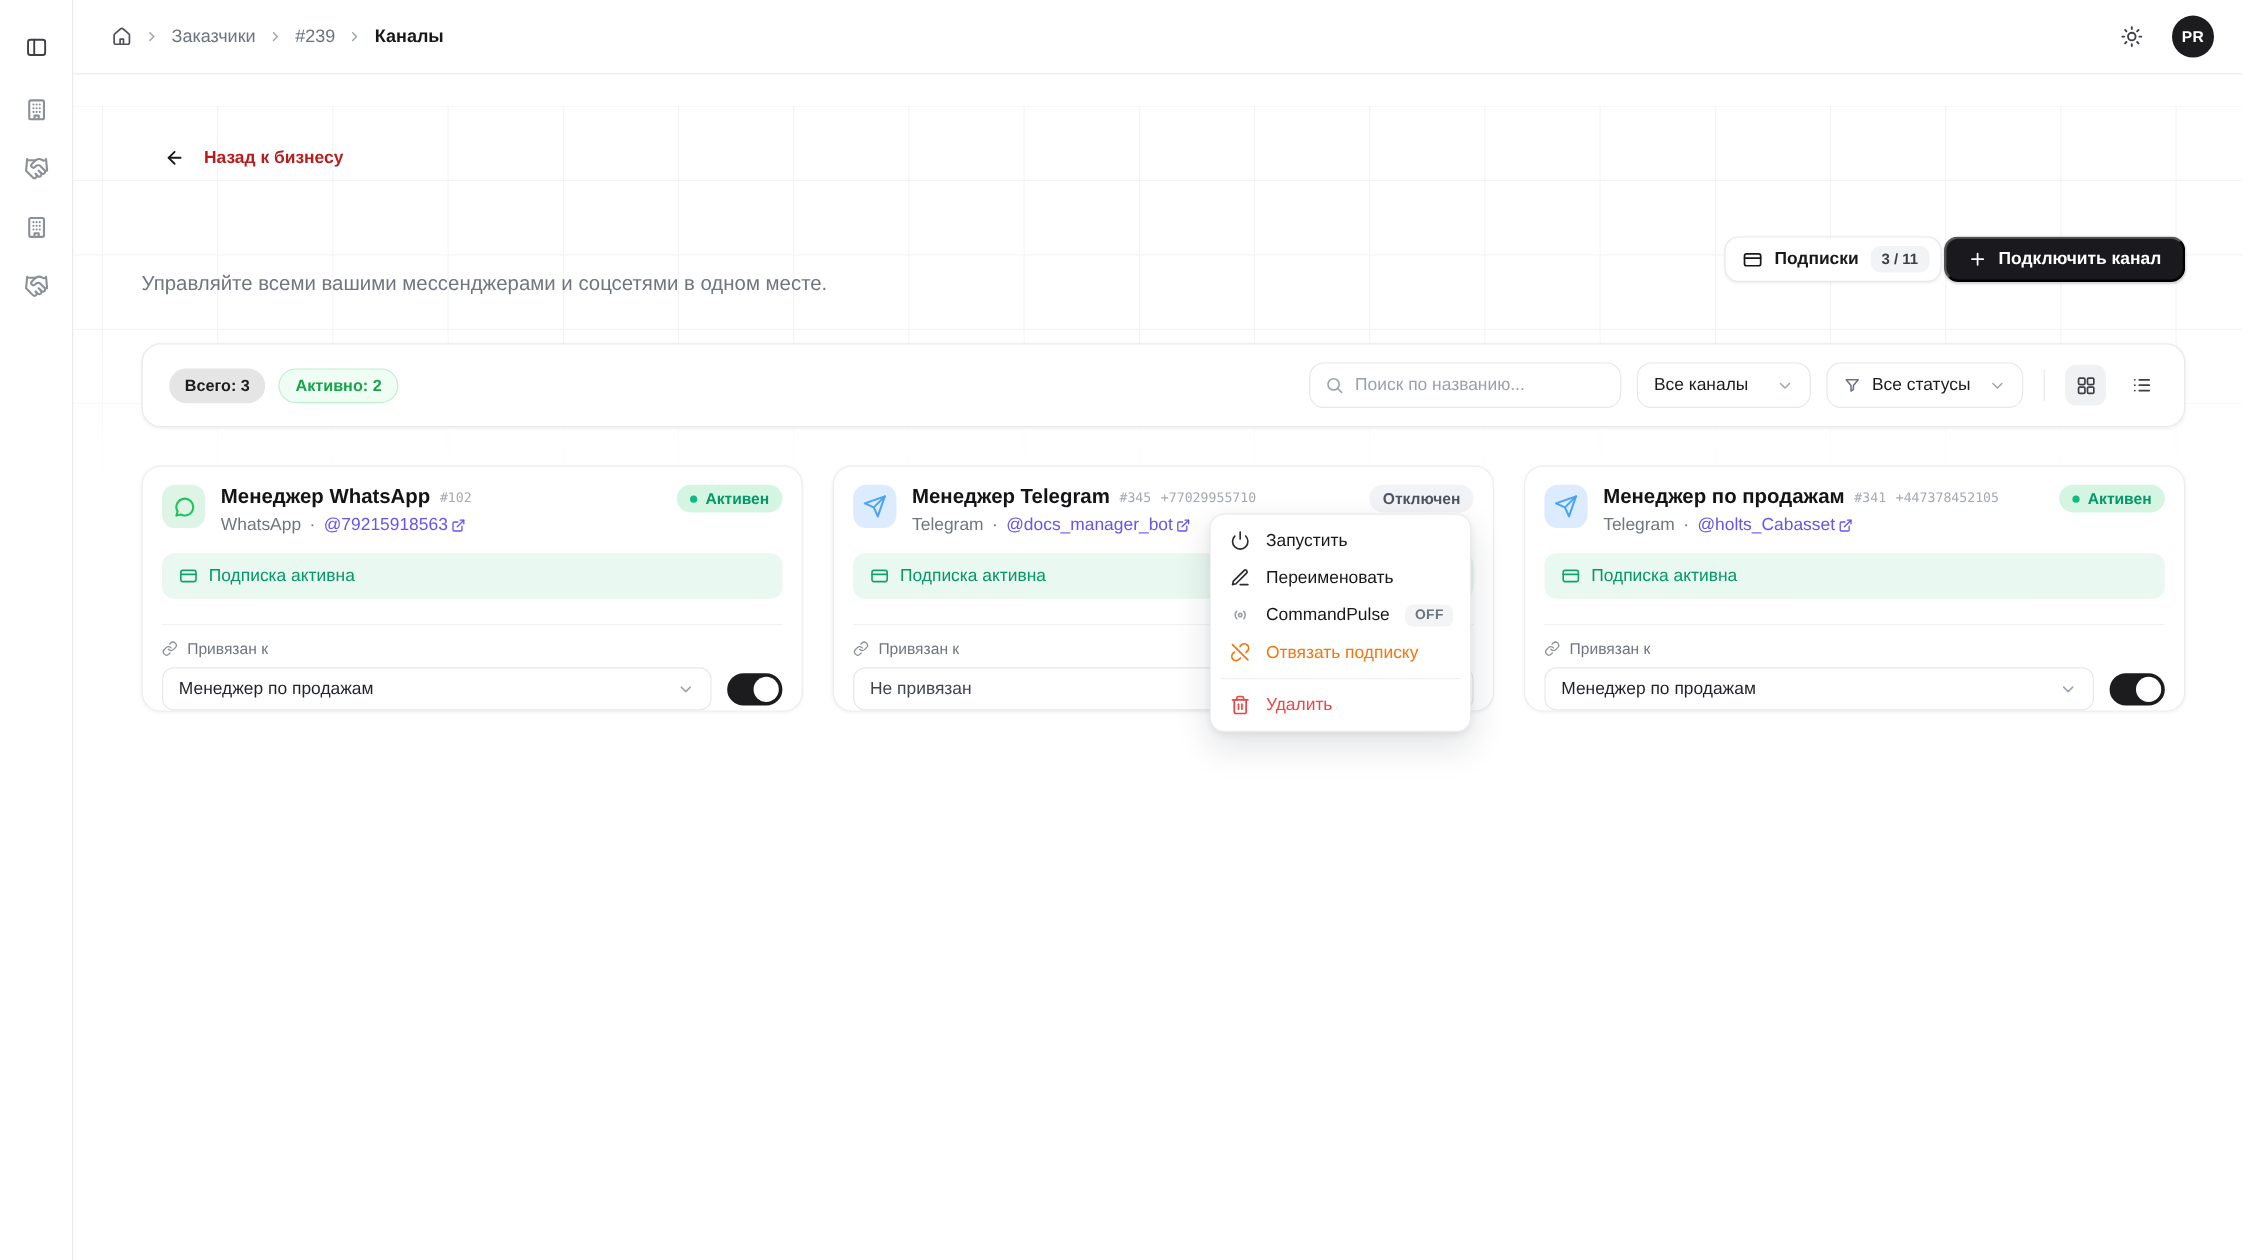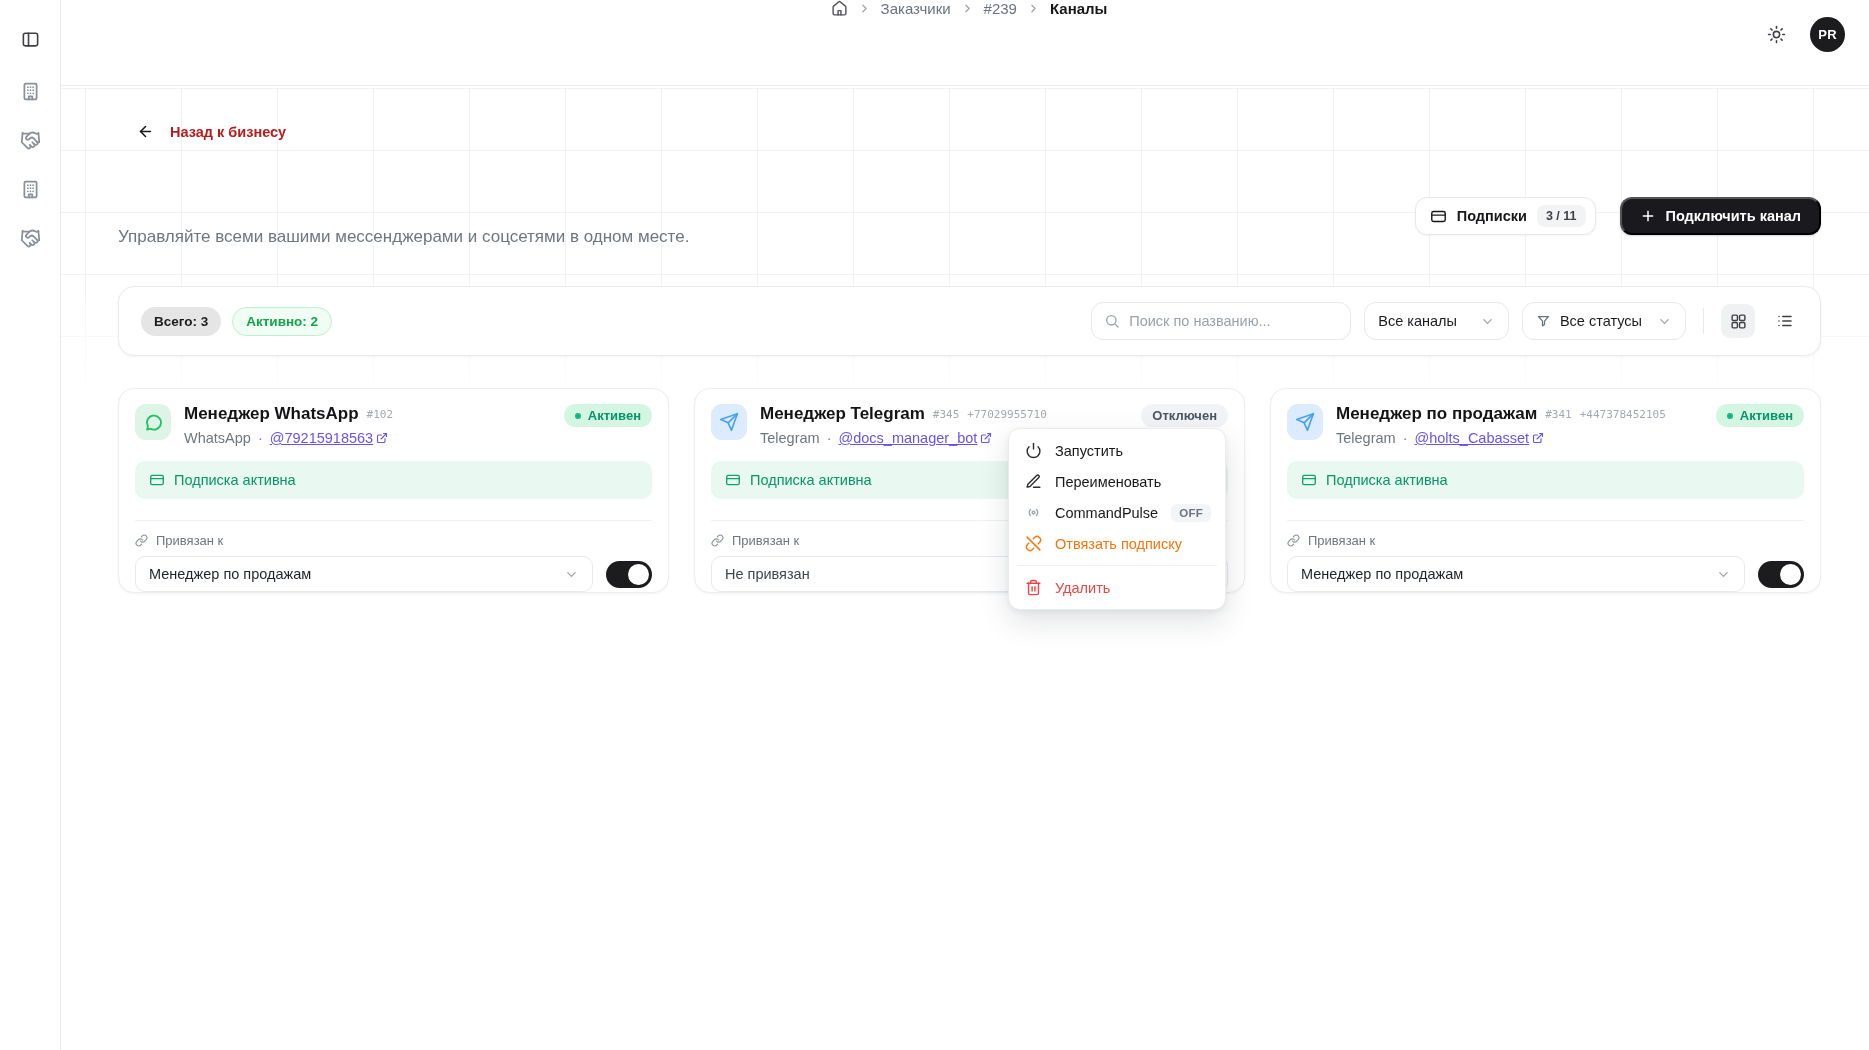--- a/index.html
+++ b/index.html
@@ -7,21 +7,21 @@
   body { font-family:"Liberation Sans", sans-serif; background:#fff; color:#18181b; overflow:hidden; }
   .page { position:relative; width:1869px; height:1050px; background:#fff; }
 
   
   .sidebar { position:absolute; left:0; top:0; width:61px; height:100%; background:#fff; border-right:1px solid #e9eaec; display:flex; flex-direction:column; align-items:center; z-index:30; }
   .sidebar .collapse-btn { margin-top:24px; width:30px; height:30px; display:flex; align-items:center; justify-content:center; color:#3f3f46; border-radius:8px; cursor:pointer; }
   .side-nav { margin-top:22px; display:flex; flex-direction:column; align-items:center; gap:19px; }
   .side-nav .nav-btn { width:30px; height:30px; display:flex; align-items:center; justify-content:center; color:#8a8f98; border-radius:8px; cursor:pointer; }
 
   
-  .topbar { position:absolute; left:61px; top:0; right:0; height:86px; background:#fff; border-bottom:1px solid #ededf0; display:flex; align-items:center; padding:0 24px 0 32px; z-index:25;flex-direction:column; }
+  .topbar { position:absolute; left:61px; top:0; right:0; height:62px; background:#fff; border-bottom:1px solid #ededf0; display:flex; align-items:center; padding:0 24px 0 32px; z-index:25; }
   .breadcrumb { display:flex; align-items:center; gap:10px; font-size:15px; color:#6b7280; }
   .crumb-sep { color:#9ca3af; display:flex; }
   .crumb-home { color:#52525b; display:flex; cursor:pointer; }
   .crumb-link { cursor:pointer; }
   .crumb-current { color:#18181b; font-weight:700; }
   .topbar-right { margin-left:auto; display:flex; align-items:center; gap:18px; }
   .theme-btn { width:32px; height:32px; display:flex; align-items:center; justify-content:center; color:#3f3f46; cursor:pointer; }
   .avatar { width:35px; height:35px; border-radius:50%; background:#1c1c1f; color:#fff; font-size:13px; font-weight:700; display:flex; align-items:center; justify-content:center; letter-spacing:.3px; cursor:pointer; }
 
   
@@ -30,21 +30,21 @@
     background-image:linear-gradient(to right,#f1f2f4 1px,transparent 1px),linear-gradient(to bottom,#f1f2f4 1px,transparent 1px);
     background-size:96px 62px; background-position:24px 0;
     -webkit-mask-image:linear-gradient(to bottom,#000 58%,transparent 96%); mask-image:linear-gradient(to bottom,#000 58%,transparent 96%); }
 
   .back-btn { position:absolute; left:68px; top:48px; display:flex; align-items:center; gap:16px; font-size:14.5px; font-weight:600; color:#b91c1c; cursor:pointer; padding:8px; }
   .back-btn .ico { display:flex; color:#18181b; }
 
   .page-title { position:absolute; left:57px; top:115px; font-size:34px; font-weight:800; letter-spacing:-0.6px; color:#101114; }
   .page-subtitle { position:absolute; left:57px; top:160px; font-size:17px; color:#6f7680; }
 
-  .header-actions { position:absolute; right:48px; top:130px; display:flex; align-items:center; gap:24px; }
+  .header-actions { position:absolute; right:48px; top:130px; display:flex; align-items:center; gap:2px; }
   .subs-btn { display:flex; align-items:center; gap:10px; height:38px; padding:0 9px 0 14px; background:#fff; border:1px solid #e6e8eb; border-radius:12px; font-size:14.5px; font-weight:600; color:#18181b; box-shadow:0 1px 2px rgba(16,24,40,.05); cursor:pointer; }
   .subs-btn .ico { color:#18181b; display:flex; }
   .subs-count { background:#f2f3f5; border-radius:8px; padding:4px 9px; font-size:12.5px; font-weight:700; color:#3f3f46; }
   .connect-btn { display:flex; align-items:center; gap:10px; height:38px; padding:0 18px; background:#1a1a1e; color:#fff; border-radius:12px; font-size:14.5px; font-weight:600; cursor:pointer; box-shadow:0 1px 2px rgba(16,24,40,.2); }
   .connect-btn .ico { display:flex; color:#fff; }
 
   
   .filterbar { position:absolute; left:57px; right:48px; top:219px; height:70px; background:#fff; border:1px solid #e9eaec; border-radius:16px; box-shadow:0 1px 3px rgba(16,24,40,.05); display:flex; align-items:center; padding:0 18px 0 22px; z-index:5; }
   .pill-total { background:#e5e5e5; border-radius:999px; padding:7px 13px; font-size:13.5px; font-weight:700; color:#1c1c1f; }
   .pill-active { margin-left:11px; background:#effdf4; border:1px solid #bdf0cf; border-radius:999px; padding:6px 13px; font-size:13.5px; font-weight:700; color:#16a34a; }
@@ -64,21 +64,21 @@
   .card { position:relative; background:#fff; border:1px solid #ebedf0; border-radius:16px; box-shadow:0 1px 3px rgba(16,24,40,.05); height:205px; padding:15px 16px; }
   .card-head { display:flex; align-items:flex-start; }
   .ch-icon { width:36px; height:36px; border-radius:11px; display:flex; align-items:center; justify-content:center; flex:none; }
   .ch-icon.whatsapp { background:#def4e6; color:#23c05f; }
   .ch-icon.telegram { background:#dcebfd; color:#47a3f3; }
   .ch-info { margin-left:13px; min-width:0; }
   .ch-title-row { display:flex; align-items:center; gap:8px; white-space:nowrap; }
   .ch-name { font-size:17px; font-weight:700; color:#141417; }
   .ch-meta { font-family:"DejaVu Sans Mono", monospace; font-size:11px; color:#a4a9b1; }
   .ch-sub { margin-top:6px; display:flex; align-items:center; gap:7px; font-size:14.5px; color:#6f7680; white-space:nowrap; }
-  .ch-link { color:#6554f0; display:flex; align-items:center; gap:3px; cursor:pointer;text-decoration:underline; }
+  .ch-link { color:#6554f0; display:flex; align-items:center; gap:3px; cursor:pointer; }
   .ch-link .ext { display:flex; color:#6554f0; }
   .status-badge { margin-left:auto; flex:none; display:flex; align-items:center; gap:7px; height:23px; padding:0 11px; border-radius:999px; font-size:13px; font-weight:700; }
   .status-badge.active { background:#d4f5e2; color:#059669; }
   .status-badge.off { background:#f1f3f6; color:#4b5563; }
   .status-dot { width:6px; height:6px; border-radius:50%; background:#10b981; }
   .sub-banner { margin-top:15px; height:38px; background:#e9f8f0; border-radius:10px; display:flex; align-items:center; gap:9px; padding:0 14px; color:#059669; font-size:14.5px; font-weight:500; }
   .sub-banner .ico { display:flex; color:#10a36f; }
   .card-div { border:none; border-top:1px solid #f1f2f4; margin-top:21px; }
   .linked-label { margin-top:12px; display:flex; align-items:center; gap:8px; font-size:13px; color:#6f7680; }
   .linked-label .ico { display:flex; color:#8a8f98; }

